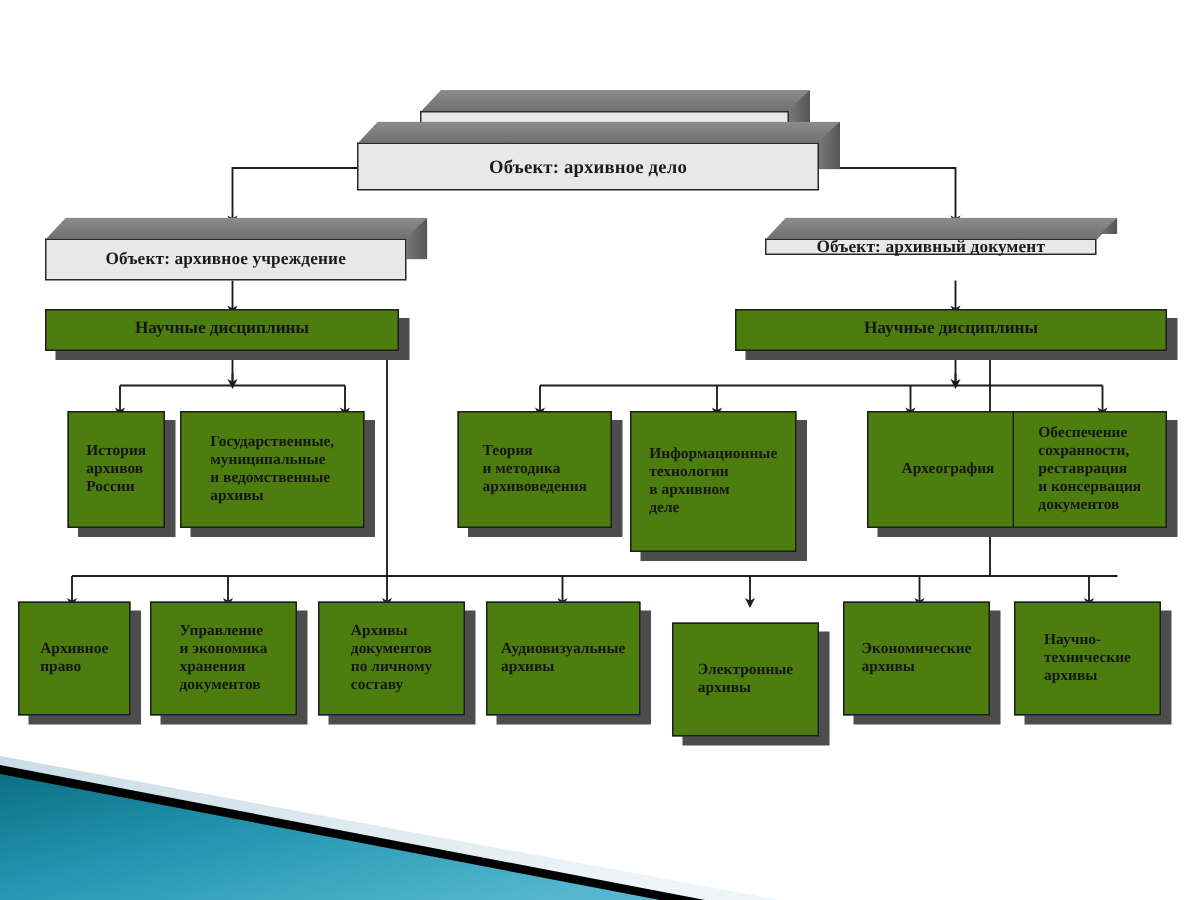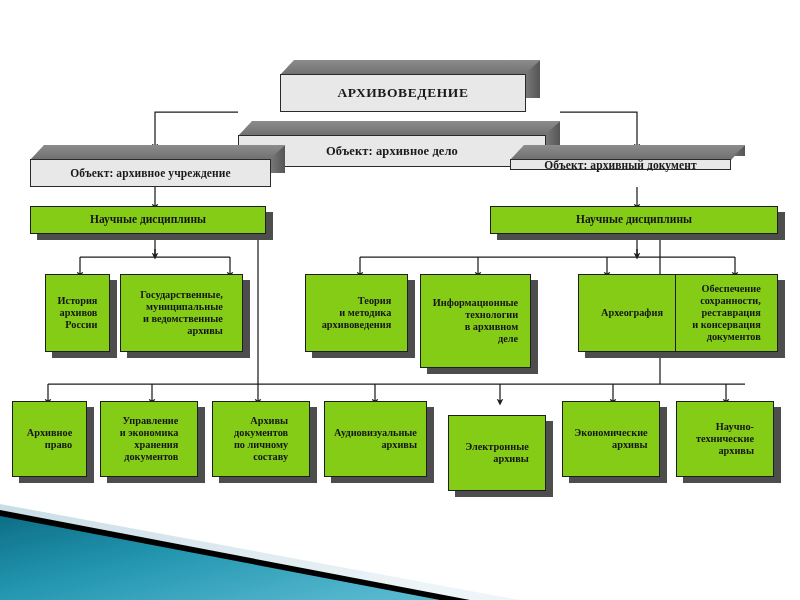--- a/index.html
+++ b/index.html
@@ -42,24 +42,24 @@
     clip-path:polygon(0 14px, 100% 0, 100% calc(100% - 0px), 0 100%);
   }
 
   
   .flat .shadow{
     position:absolute;left:7px;top:6px;right:0;bottom:0;
     background:#4d4d4d;
   }
   .flat .face{
     position:absolute;left:0;top:0;right:7px;bottom:6px;
-    background:#84cc16;
+    background:#4d7c0f;
     border:1px solid #1d1d1d;
     display:flex;align-items:center;justify-content:center;
-    text-align:right;
+    text-align:left;
     color:#161616;
     font-weight:bold;
     line-height:1.18;
     padding:2px 3px;
     box-sizing:border-box;
   }
 
   
   .t-title  .face{font-size:13.5px;letter-spacing:.6px;}
   .t-l2     .face{font-size:12.5px;}
@@ -122,21 +122,21 @@
       <line x1="726" y1="384" x2="726" y2="402" marker-end="url(#ar)"></line>
     </g>
   </svg>
 
   <div class="node slab t-title" style="left:280px;top:16px;width:260px;height:52px;margin-top:44px;">
     <div class="top"></div>
     <div class="side"></div>
     <div class="face">АРХИВОВЕДЕНИЕ</div>
   </div>
 
-  <div class="node slab t-l2" style="left:238px;top:81px;width:322px;height:46px;margin-top:40px;">
+  <div class="node slab t-l2" style="left:238px;top:81px;width:322px;height:46px;">
     <div class="top"></div>
     <div class="side"></div>
     <div class="face">Объект: архивное дело</div>
   </div>
 
   <div class="node slab t-l3" style="left:30px;top:145px;width:255px;height:42px;">
     <div class="top"></div>
     <div class="side"></div>
     <div class="face">Объект: архивное учреждение</div>
   </div>

